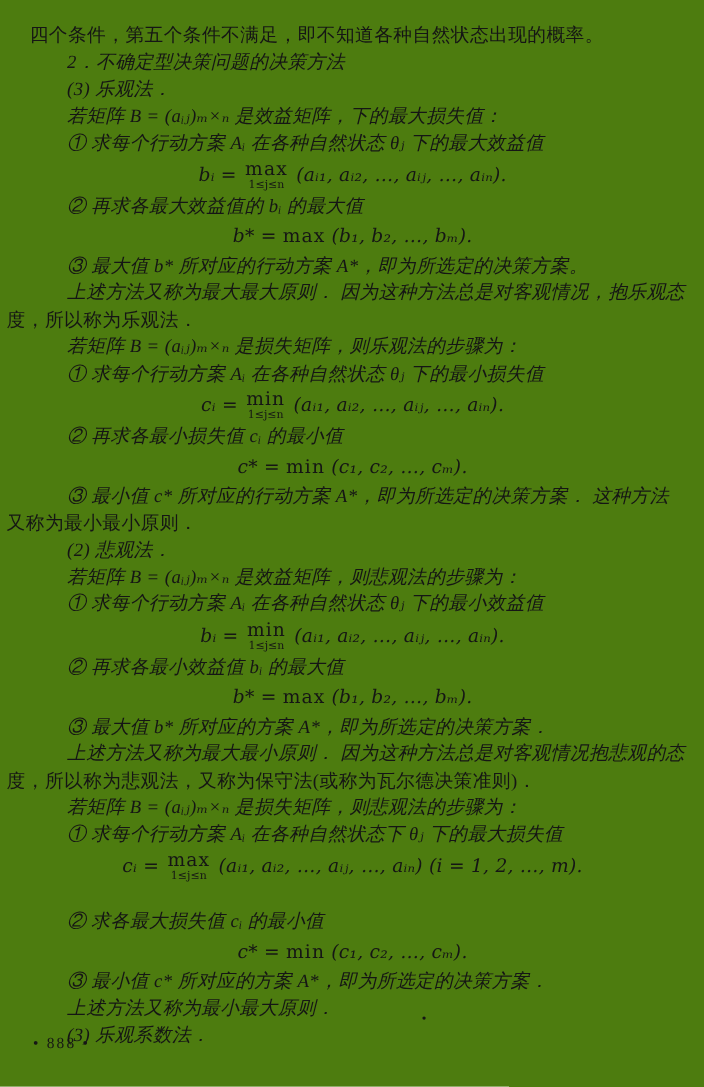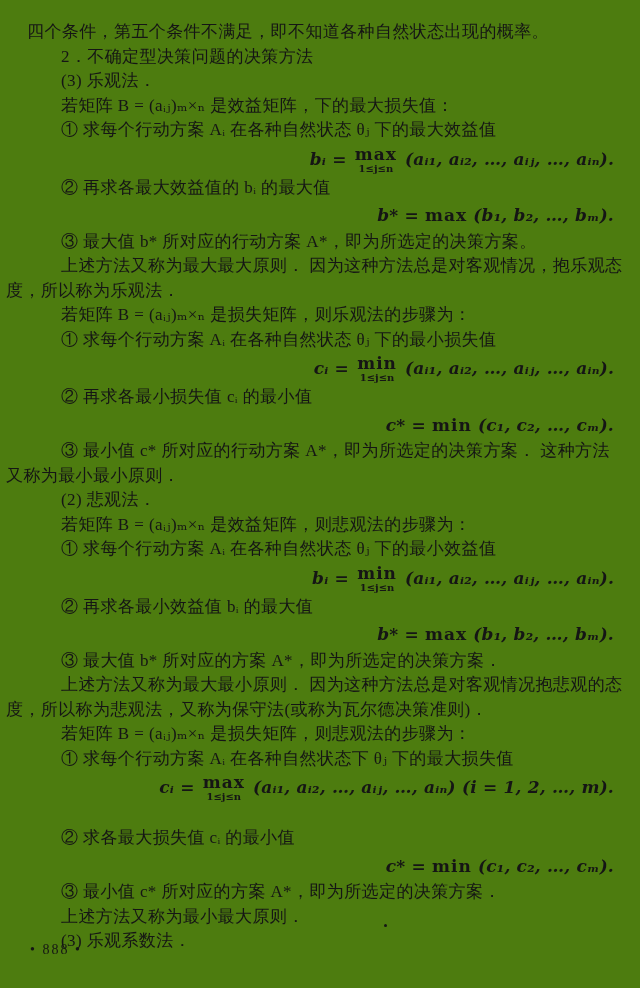--- a/index.html
+++ b/index.html
@@ -17,30 +17,29 @@
     font-family: "Liberation Serif", "DejaVu Serif", serif;
     font-size: 17px;
     padding: 20px 26px 0 27px;
     overflow: hidden;
   }
   .line {
     line-height: 24.5px;
     white-space: nowrap;
     letter-spacing: 0.4px;
   }
-  .line.indent { text-indent: 34px; }
+  .line.indent { text-indent: 34px; font-style: italic; }
   .line.overhang { margin-left: -21px; }
   .bold { font-weight: normal; }
   .formula {
-    text-align: right;
+    text-align: center;
     font-style: italic;
     font-family: "DejaVu Serif", "Liberation Serif", serif;
     padding: 3px 0 2px 0;
     letter-spacing: 0.2px;
-    font-weight: bold;
   }
   .formula .op-name {
     font-style: normal;
     letter-spacing: 1px;
   }
   .op-block {
     display: inline-flex;
     flex-direction: column;
     align-items: center;
     vertical-align: middle;

